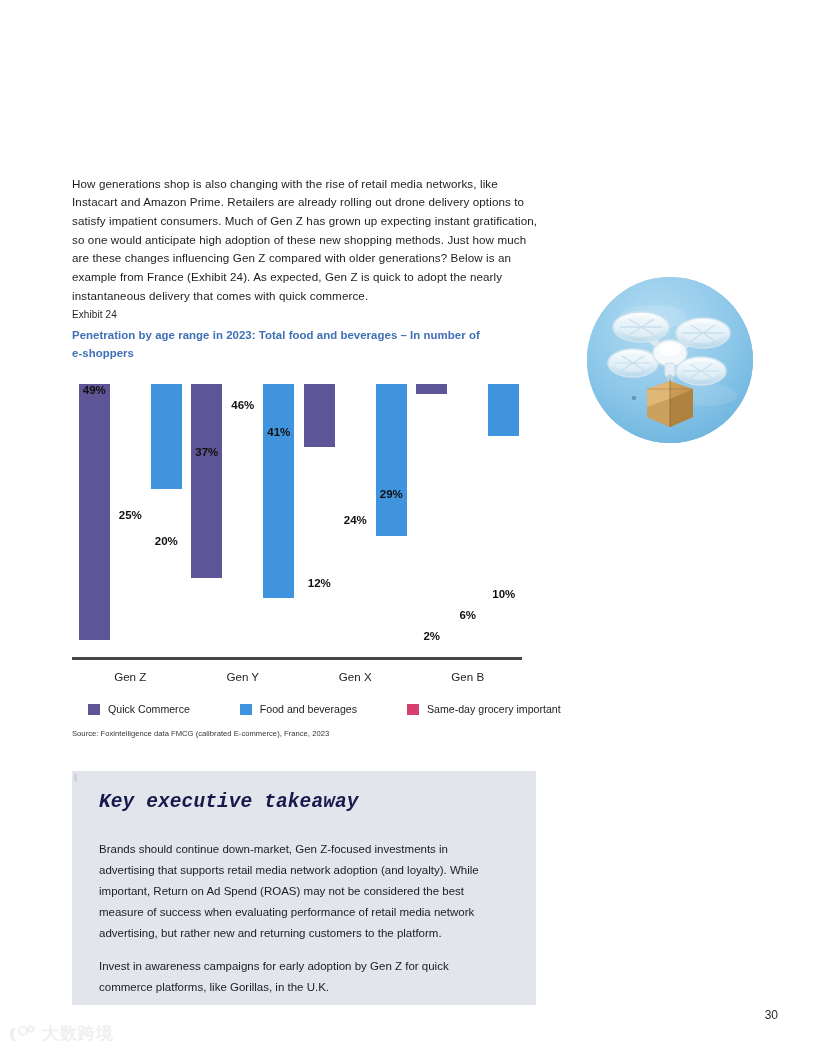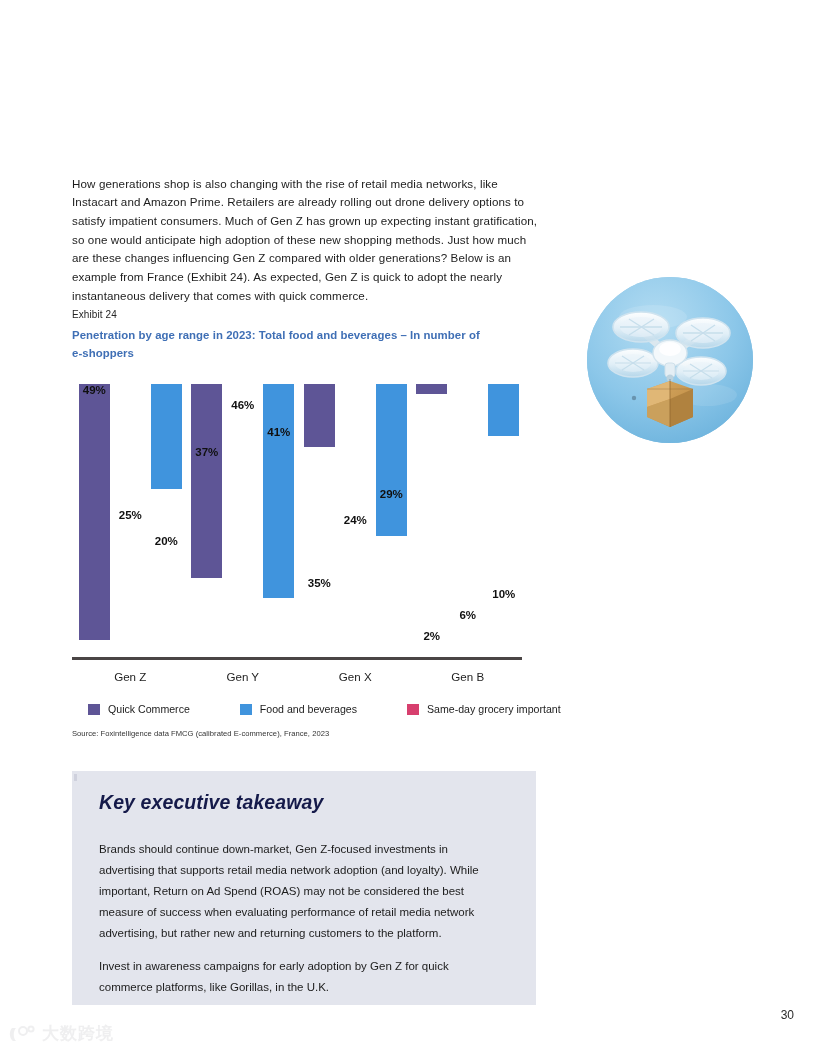--- a/index.html
+++ b/index.html
@@ -176,42 +176,42 @@
     top: 3px;
     width: 3px;
     height: 7px;
     background: #c9ccd8;
     opacity: .8;
   }
   #takeaway-heading {
     position: absolute;
     left: 27px;
     top: 20px;
-    font-family: Liberation Sans, sans-serif;
+    font-family: Liberation Mono, monospace;
     font-style: italic;
     font-weight: bold;
     font-size: 19.5px;
     color: #151a4a;
     letter-spacing: 0.005em;
   }
   .takeaway-para {
     position: absolute;
     left: 27px;
     width: 404px;
     font-size: 11.5px;
     line-height: 21px;
     color: #1c1c1c;
   }
   #takeaway-p1 { top: 56px; }
   #takeaway-p2 { top: 173px; }
 
   
   #page-number {
     position: absolute;
-    right: 22px;
+    right: 38px;
     top: 1008px;
     font-size: 12px;
     color: #2a2a2a;
   }
 
   
   #watermark {
     position: absolute;
     left: 8px;
     top: 1022px;
@@ -264,21 +264,21 @@
             <div class="bar-label" style="bottom: 244.615px;">46%</div>
           </div>
           <div class="bar-wrap">
             <div class="bar" style="height: 214.462px; background: rgb(64, 148, 221);"></div>
             <div class="bar-label" style="bottom: 218.462px;">41%</div>
           </div>
         </div>
         <div class="bar-group" style="left: 231.75px;">
           <div class="bar-wrap">
             <div class="bar" style="height: 62.7692px; background: rgb(94, 85, 150);"></div>
-            <div class="bar-label" style="bottom: 66.7692px;">35%</div>
+            <div class="bar-label" style="bottom: 66.7692px;">12%</div>
           </div>
           <div class="bar-wrap">
             <div class="bar" style="height: 125.538px;"></div>
             <div class="bar-label" style="bottom: 129.538px;">24%</div>
           </div>
           <div class="bar-wrap">
             <div class="bar" style="height: 151.692px; background: rgb(64, 148, 221);"></div>
             <div class="bar-label" style="bottom: 155.692px;">29%</div>
           </div>
         </div>

